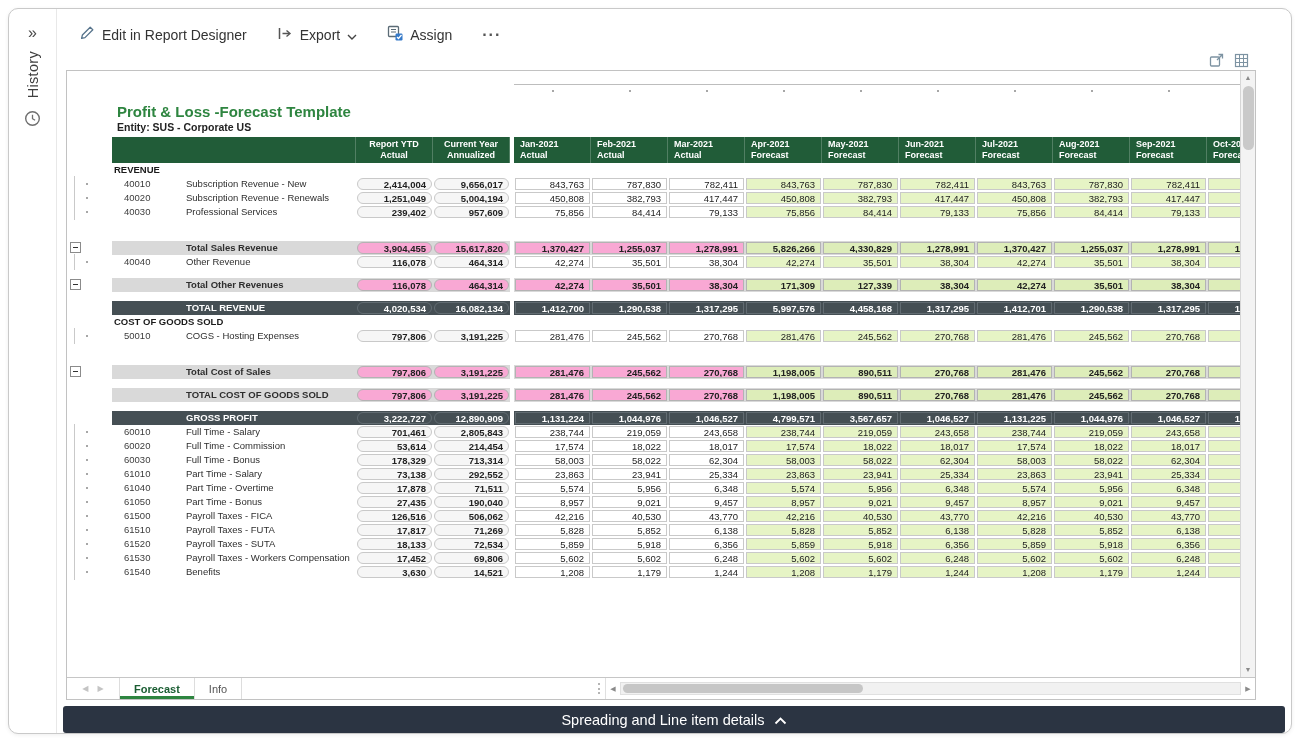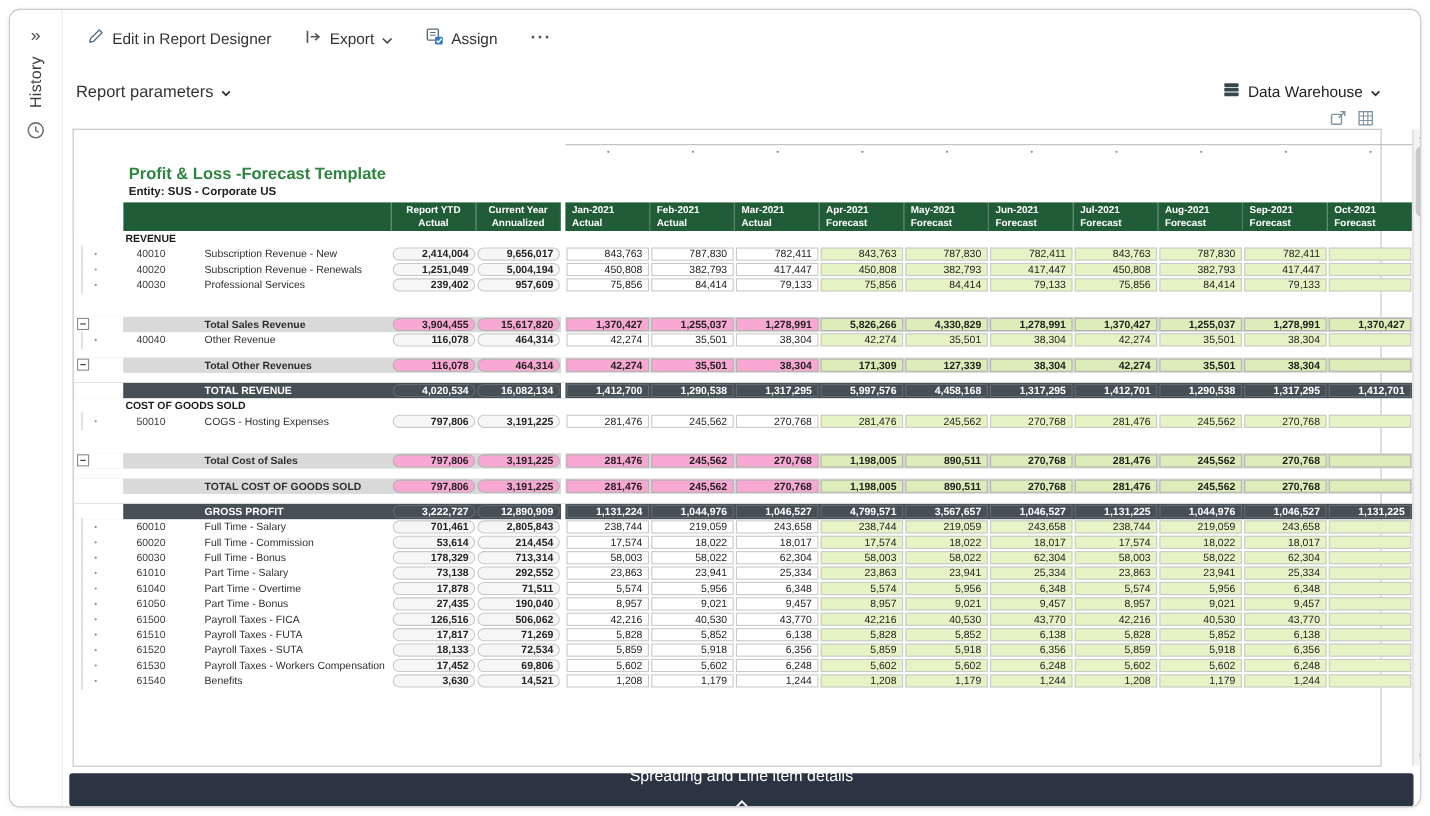--- a/index.html
+++ b/index.html
@@ -29,21 +29,21 @@
     justify-content:space-between; padding:0 36px 0 12px; }
   .params-left { display:flex; align-items:center; gap:7px; font-size:15px; color:#333; cursor:pointer; }
   .dw-right { display:flex; align-items:center; gap:7px; font-size:14px; color:#222; cursor:pointer; }
 
   .mini-icons { margin-top:8px; height:16px; display:flex; justify-content:flex-end;
     gap:10px; padding-right:42px; }
   .mini-icons span { cursor:pointer; line-height:0; }
 
   
   .grid { margin:2px 0 0 9px; width:1190px; height:703px; border:1px solid #c2c2c2;
-    background:#fff; display:flex; flex-direction:row; }
+    background:#fff; display:flex; flex-direction:column; }
   .grid-top { display:flex; flex:1; min-height:0; }
   .grid-content { flex:1; min-width:0; overflow:hidden; display:flex; flex-direction:column; }
 
   .group-band { height:30px; position:relative; flex:none; }
   .band-line { position:absolute; left:447px; right:0; top:13px; border-top:1px solid #bdbdbd; }
   .band-dots { position:absolute; left:447px; top:17px; display:flex; }
   .band-dot { width:77px; display:flex; justify-content:center; }
   .band-dot::after { content:""; width:2px; height:2px; border-radius:50%; background:#8a8a8a; margin-top:2px; }
 
   .title-block { height:36px; flex:none; padding:2px 0 0 50px; }
@@ -110,21 +110,21 @@
   .grip { border-left:2px dotted #b5b5b5; height:11px; align-self:center; margin:0 5px; }
   .hscroll { width:650px; flex:none; display:flex; align-items:center; border-left:1px solid #e0e0e0; }
   .hs-btn { width:14px; text-align:center; font-size:7px; color:#8a8a8a; line-height:21px; cursor:pointer; }
   .hs-track { flex:1; height:13px; background:#f1f1f1; border:1px solid #e0e0e0; position:relative; }
   .hs-thumb { position:absolute; left:2px; top:1px; bottom:1px; width:240px; background:#c6c6c6;
     border-radius:5px; cursor:grab; }
 
   
   .footer-bar { margin:6px 6px 0 6px; height:30px; background:#2b3442; border-radius:3px;
     display:flex; align-items:center; justify-content:center; gap:9px; color:#fff;
-    font-size:14.5px; cursor:pointer;flex-direction:column; }
+    font-size:14.5px; cursor:pointer; }
 </style>
 </head>
 <body>
 
 <div class="page">
   <div class="app-card">
 
     <div class="sidebar">
       <span class="expand-btn">»</span>
       <span class="history-label">History</span>
@@ -161,39 +161,20 @@
                 <rect x="1.5" y="1.5" width="10" height="10" rx="1" fill="none" stroke="#5b6b76" stroke-width="1.3"></rect>
                 <path d="M4 4.5h5M4 7h5" stroke="#5b6b76" stroke-width="1"></path>
                 <rect x="8.5" y="8.5" width="7" height="7" rx="1.2" fill="#3579c8"></rect>
                 <path d="M10 12l1.5 1.5 3-3.5" stroke="#fff" stroke-width="1.3" fill="none"></path>
               </svg></span>
           <span>Assign</span>
         </div>
         <div class="tb-item tb-more">···</div>
       </div>
 
-      <div class="params-row">
-        <div class="params-left">
-          <span>Report parameters</span>
-          <span><svg width="9" height="6" viewBox="0 0 9 6">
-                <path d="M1 1l3.5 3.5L8 1" fill="none" stroke="#333" stroke-width="1.6"></path>
-              </svg></span>
-        </div>
-        <div class="dw-right">
-          <span><svg width="15" height="15" viewBox="0 0 15 15">
-                <rect x="1" y="1.6" width="13" height="3.4" rx="0.8" fill="#37474f"></rect>
-                <rect x="1" y="5.8" width="13" height="3.4" rx="0.8" fill="#37474f"></rect>
-                <rect x="1" y="10" width="13" height="3.4" rx="0.8" fill="#37474f"></rect>
-              </svg></span>
-          <span>Data Warehouse</span>
-          <span><svg width="9" height="6" viewBox="0 0 9 6">
-                <path d="M1 1l3.5 3.5L8 1" fill="none" stroke="#333" stroke-width="1.6"></path>
-              </svg></span>
-        </div>
-      </div>
 
       <div class="mini-icons">
         <span><svg width="15" height="15" viewBox="0 0 15 15">
               <rect x="1.5" y="4" width="9" height="9" rx="1" fill="none" stroke="#7d93a2" stroke-width="1.3"></rect>
               <path d="M8 7l5.5-5.5M9.5 1.5h4v4" fill="none" stroke="#7d93a2" stroke-width="1.3"></path>
             </svg></span>
         <span><svg width="15" height="15" viewBox="0 0 15 15">
               <rect x="1.5" y="1.5" width="12" height="12" fill="none" stroke="#7d93a2" stroke-width="1.2"></rect>
               <path d="M1.5 5.5h12M1.5 9.5h12M5.5 1.5v12M9.5 1.5v12" stroke="#7d93a2" stroke-width="1"></path>
             </svg></span>

